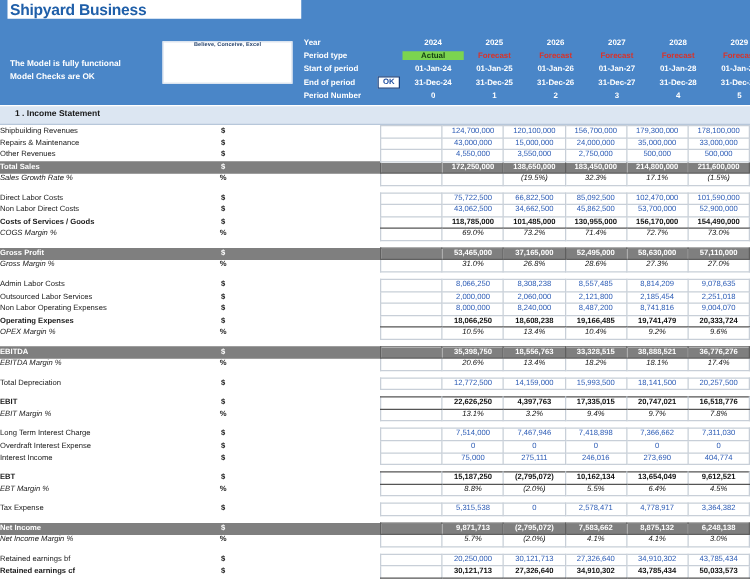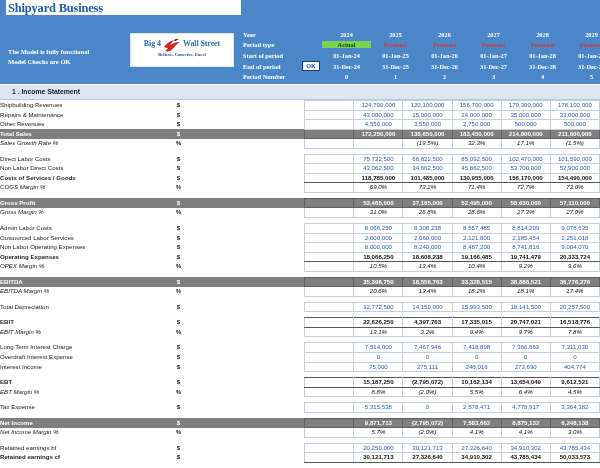--- a/index.html
+++ b/index.html
@@ -16,21 +16,20 @@
     color: #1a1a1a;
   }
 
   
   .header-band {
     position: relative;
     background: #4a86c8;
     height: 84px;
     width: 600px;
     box-sizing: border-box;
-    font-family: Liberation Serif, serif;
   }
   .title-block {
     position: absolute;
     left: 6px;
     top: 0px;
     width: 235px;
   }
   .title-main {
     background: #ffffff;
     color: #1f5fa9;
@@ -255,31 +254,20 @@
   <div class="title-block">
     <div class="title-main">Shipyard Business</div>
   </div>
 
   <div class="note-lines">
     <div>The Model is fully functional</div>
     <div>Model Checks are OK</div>
   </div>
 
   <div class="logo-box">
-    <div class="logo-row">
-      <span class="logo-big4">Big 4</span>
-      <span class="logo-eagle">
-        <svg viewBox="0 0 40 32" width="20" height="16" aria-hidden="true">
-          <path d="M4 20 C10 12, 16 8, 24 6 C20 10, 18 13, 17 16 C22 12, 28 10, 36 10 C30 14, 26 18, 22 23 C18 28, 12 30, 6 28 C9 26, 11 24, 12 22 C9 22, 6 21, 4 20 Z" fill="#d62421"></path>
-          <path d="M24 6 C27 4, 31 3, 34 4 C31 6, 28 7, 25 8 Z" fill="#a81715"></path>
-          <circle cx="27" cy="7" r="1" fill="#222222"></circle>
-        </svg>
-      </span>
-      <span class="logo-ws">Wall Street</span>
-    </div>
     <div class="logo-tag">Believe, Conceive, Excel</div>
   </div>
 
   <div class="period-head">
 
     <div class="ph-row ph-year">
       <span class="ph-label">Year</span>
       <span class="ph-ok"></span>
       <span class="ph-cell">2024</span>
       <span class="ph-cell">2025</span>

